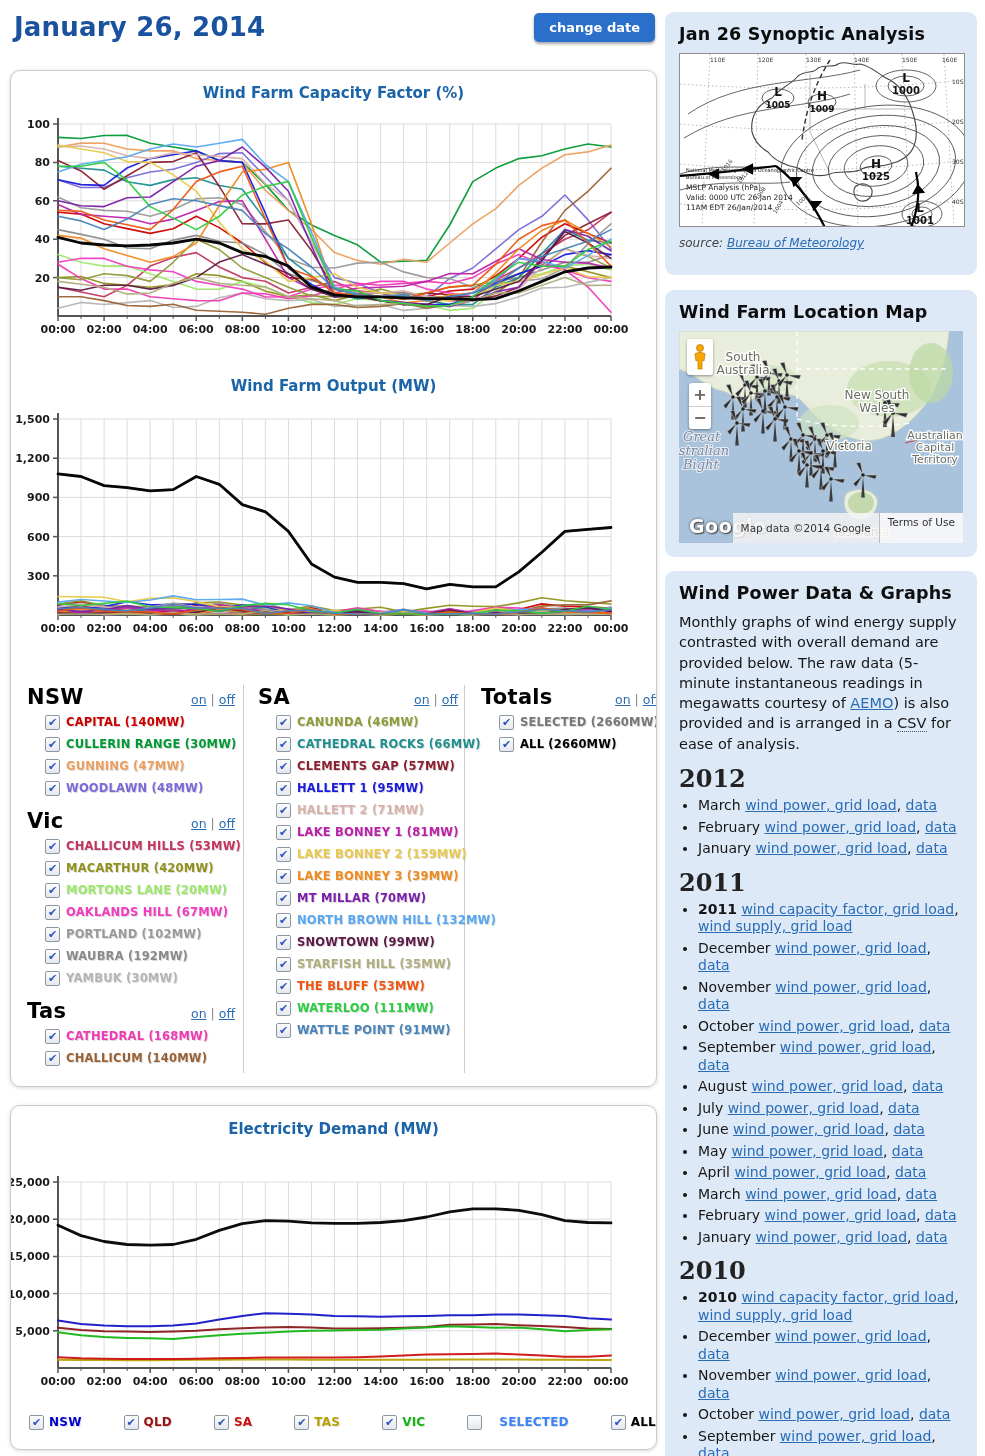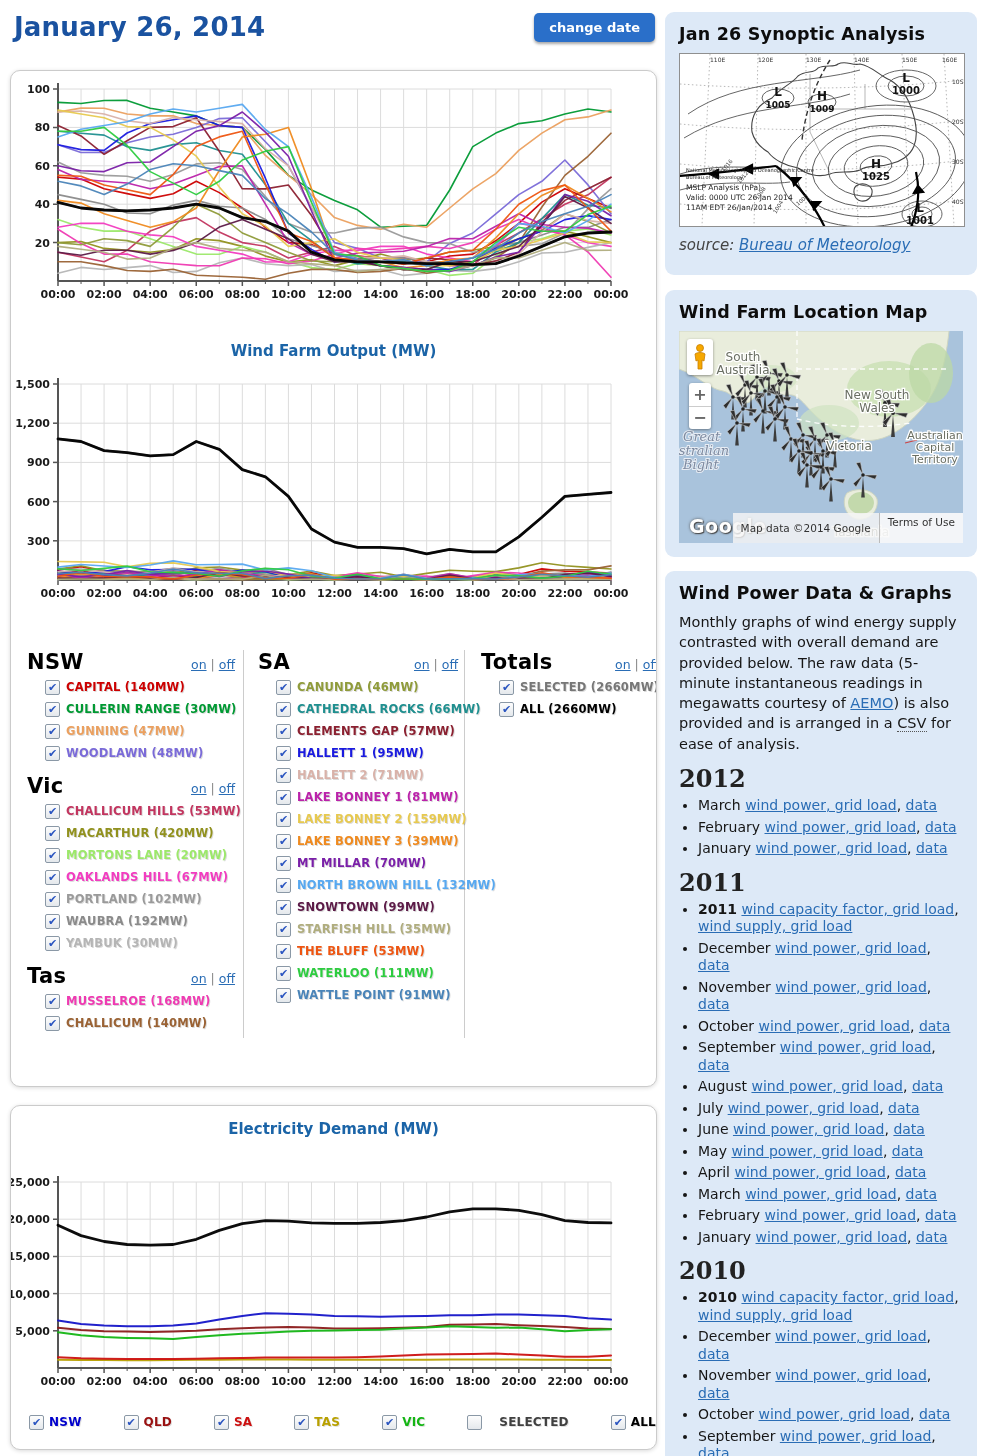--- a/index.html
+++ b/index.html
@@ -49,21 +49,21 @@
   .demand-controls .flabel{font-size:12px;font-weight:bold;text-shadow:1px 1px 0 rgba(0,0,0,0.12);}
 
   
   .panel-blue{position:absolute;left:665px;width:312px;background:#dde9f7;border-radius:9px;
     box-sizing:border-box;padding:12px 14px;}
   #panel-synoptic{top:12px;height:263px;}
   #panel-map{top:290px;height:267px;}
   #panel-data{top:571px;height:900px;}
   .panel-blue h2{margin:0 0 9px 0;font-size:17.5px;font-weight:bold;color:#0d0d0d;letter-spacing:0.2px;}
   .syn-box{width:284px;height:172px;background:#fff;border:1px solid #8f8f8f;overflow:hidden;}
-  .source-line{margin-top:9px;font-size:15px;font-style:italic;color:#444;}
+  .source-line{margin-top:9px;font-size:12px;font-style:italic;color:#444;}
   .source-line a{color:#2a6db5;text-decoration:underline;cursor:pointer;}
 
   .gmap{position:relative;width:284px;height:212px;overflow:hidden;background:#a9c3dc;}
   .gm-ctl{position:absolute;background:#fff;border-radius:3px;box-shadow:0 1px 3px rgba(0,0,0,.4);}
   .gm-pegman{left:8px;top:8px;width:26px;height:36px;display:flex;align-items:center;justify-content:center;cursor:pointer;}
   .gm-zoom{left:10px;top:52px;width:22px;height:46px;display:flex;flex-direction:column;cursor:pointer;}
   .gm-zoom span{flex:1;display:flex;align-items:center;justify-content:center;font-size:16px;font-weight:bold;color:#666;}
   .gm-zoom span:first-child{border-bottom:1px solid #ccc;}
   .gm-google{position:absolute;left:10px;bottom:6px;font-size:19px;font-weight:bold;color:#fff;letter-spacing:0.5px;
     text-shadow:0 0 3px #555,1px 1px 1px #444;cursor:pointer;}
@@ -89,20 +89,21 @@
 <body>
 
 <div class="page">
 
   <div class="header">
     <h1>January 26, 2014</h1>
     <button class="btn-change">change date</button>
   </div>
 
   <section class="panel-white" id="panel-charts">
+    <h2 class="chart-title t1">Wind Farm Capacity Factor (%)</h2>
     <svg class="chart" id="svg-capacity" width="645" height="255">
         <line x1="47" y1="18" x2="47" y2="210" stroke="#dcdcdc" stroke-width="1"></line>
         <line x1="70.04166666666666" y1="18" x2="70.04166666666666" y2="210" stroke="#dcdcdc" stroke-width="1"></line>
         <line x1="93.08333333333333" y1="18" x2="93.08333333333333" y2="210" stroke="#dcdcdc" stroke-width="1"></line>
         <line x1="116.125" y1="18" x2="116.125" y2="210" stroke="#dcdcdc" stroke-width="1"></line>
         <line x1="139.16666666666666" y1="18" x2="139.16666666666666" y2="210" stroke="#dcdcdc" stroke-width="1"></line>
         <line x1="162.20833333333334" y1="18" x2="162.20833333333334" y2="210" stroke="#dcdcdc" stroke-width="1"></line>
         <line x1="185.25" y1="18" x2="185.25" y2="210" stroke="#dcdcdc" stroke-width="1"></line>
         <line x1="208.29166666666669" y1="18" x2="208.29166666666669" y2="210" stroke="#dcdcdc" stroke-width="1"></line>
         <line x1="231.33333333333331" y1="18" x2="231.33333333333331" y2="210" stroke="#dcdcdc" stroke-width="1"></line>
@@ -374,21 +375,21 @@
           <div class="lg-item">
             <span class="cb checked"></span>
             <span class="flabel" style="color: rgb(181, 181, 181);">YAMBUK (30MW)</span>
           </div>
           <div class="lg-head mt6">
             <span class="lg-name">Tas</span>
             <span class="lg-links"><a>on</a> | <a>off</a></span>
           </div>
           <div class="lg-item">
             <span class="cb checked"></span>
-            <span class="flabel" style="color: rgb(239, 58, 178);">MUSSELROE (168MW)</span>
+            <span class="flabel" style="color: rgb(239, 58, 178);">CATHEDRAL (168MW)</span>
           </div>
           <div class="lg-item">
             <span class="cb checked"></span>
             <span class="flabel" style="color: rgb(154, 98, 52);">CHALLICUM (140MW)</span>
           </div>
         </div>
         <div class="lcol2">
           <div class="lg-head">
             <span class="lg-name">SA</span>
             <span class="lg-links"><a>on</a> | <a>off</a></span>
@@ -577,21 +578,21 @@
         <div class="lg-item">
           <span class="cb checked"></span>
           <span class="flabel" style="color: rgb(184, 160, 0);">TAS</span>
         </div>
         <div class="lg-item">
           <span class="cb checked"></span>
           <span class="flabel" style="color: rgb(20, 181, 20);">VIC</span>
         </div>
         <div class="lg-item">
           <span class="cb"></span>
-          <span class="flabel" style="color: #404040; margin-left: 12px;">SELECTED</span>
+          <span class="flabel" style="color: #3b82f6; margin-left: 12px;">SELECTED</span>
         </div>
         <div class="lg-item">
           <span class="cb checked"></span>
           <span class="flabel" style="color: rgb(0, 0, 0);">ALL</span>
         </div>
       </div>
   </section>
 
   <section class="panel-blue" id="panel-synoptic">
     <h2>Jan 26 Synoptic Analysis</h2>

